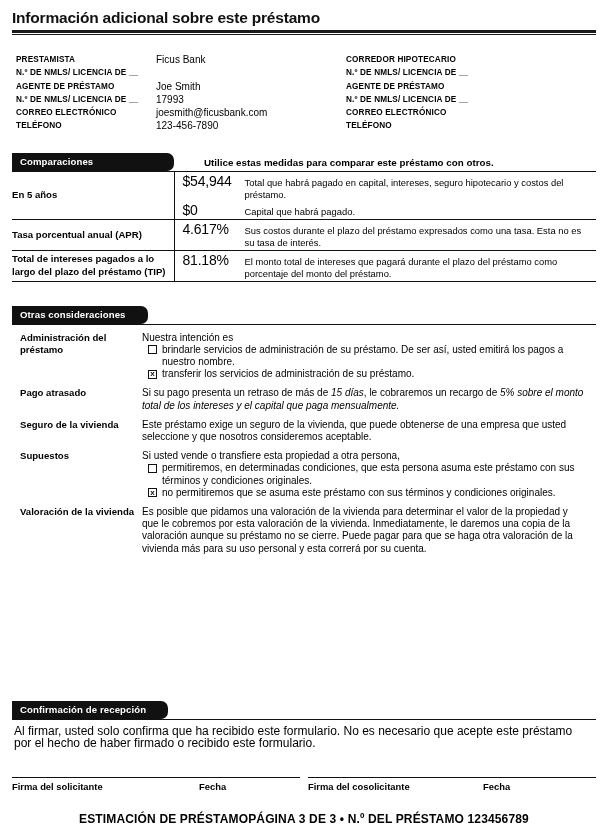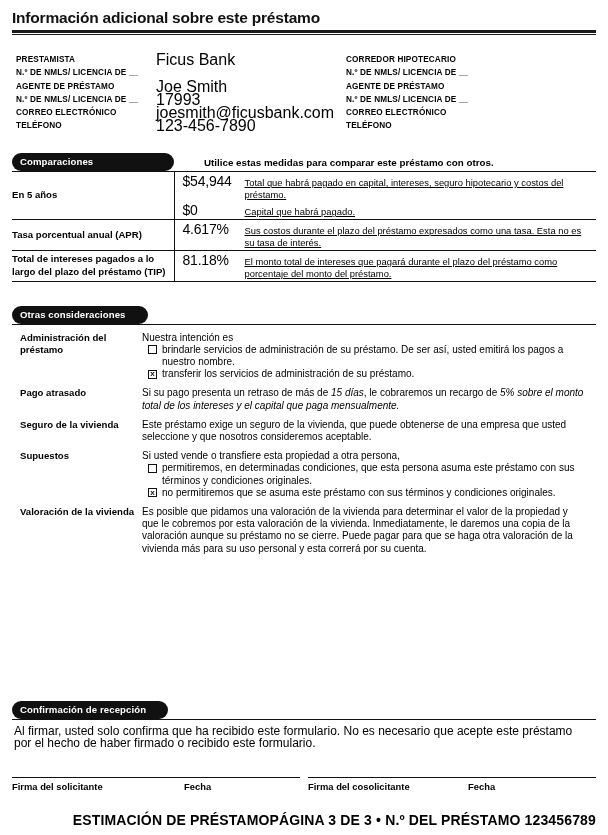--- a/index.html
+++ b/index.html
@@ -49,37 +49,36 @@
   }
   .contact-values { flex: 1; }
   .c-label {
     font-size: 8.2px;
     font-weight: bold;
     letter-spacing: 0.15px;
     line-height: 13.3px;
     white-space: nowrap;
   }
   .c-value {
-    font-size: 16px;
+    font-size: 10px;
     line-height: 13.3px;
     white-space: nowrap;
   }
 
   
   .bar {
     background: #111111;
     color: #ffffff;
     font-size: 9.6px;
     font-weight: bold;
     display: inline-block;
     padding: 3px 6px 4px 8px;
     border-top-right-radius: 7px;
     border-bottom-right-radius: 7px;
     letter-spacing: 0.1px;
-    border-radius: 9px;
   }
 
   
   .cmp-head {
     position: relative;
     display: flex;
     align-items: flex-end;
   }
   .cmp-head .bar { width: 162px; }
   .cmp-head .cmp-head-text {
@@ -121,21 +120,20 @@
     font-size: 14px;
     padding-left: 8px;
     line-height: 16px;
     letter-spacing: -0.2px;
   }
   .cmp-desc {
     flex: 1;
     font-size: 9.4px;
     line-height: 11.8px;
     padding-right: 6px;
-    text-decoration: underline;
   }
 
   
   .section-gap { height: 22px; }
   .oc-head .bar { width: 136px; }
   .oc-rule {
     border-top: 1.6px solid #111;
     margin-top: 0;
   }
   .oc-row {
@@ -202,31 +200,31 @@
     display: flex;
   }
   .sig-block { position: relative; }
   .sig-block.left { width: 288px; }
   .sig-block.right { width: 288px; margin-left: 8px; }
   .sig-rule { border-top: 1.6px solid #111; }
   .sig-labels { display: flex; padding-top: 3px; }
   .sig-name { font-size: 9.4px; font-weight: bold; }
   .sig-block.left .sig-name { width: 172px; }
   .sig-block.right .sig-name { width: 160px; }
-  .sig-date { font-size: 9.4px; font-weight: bold; }
+  .sig-date { font-size: 9.4px; font-weight: bold; margin-left: 15px; }
 
   
   .footer {
     position: absolute;
     left: 12px;
     top: 812px;
     width: 584px;
     display: flex;
-    justify-content: flex-end;
-    font-size: 14px;
+    justify-content: center;
+    font-size: 12px;
     font-weight: bold;
     letter-spacing: 0.15px;
   }
 </style>
 </head>
 <body>
 
 <div class="page">
 
   <div class="doc-title">Información adicional sobre este préstamo</div>

